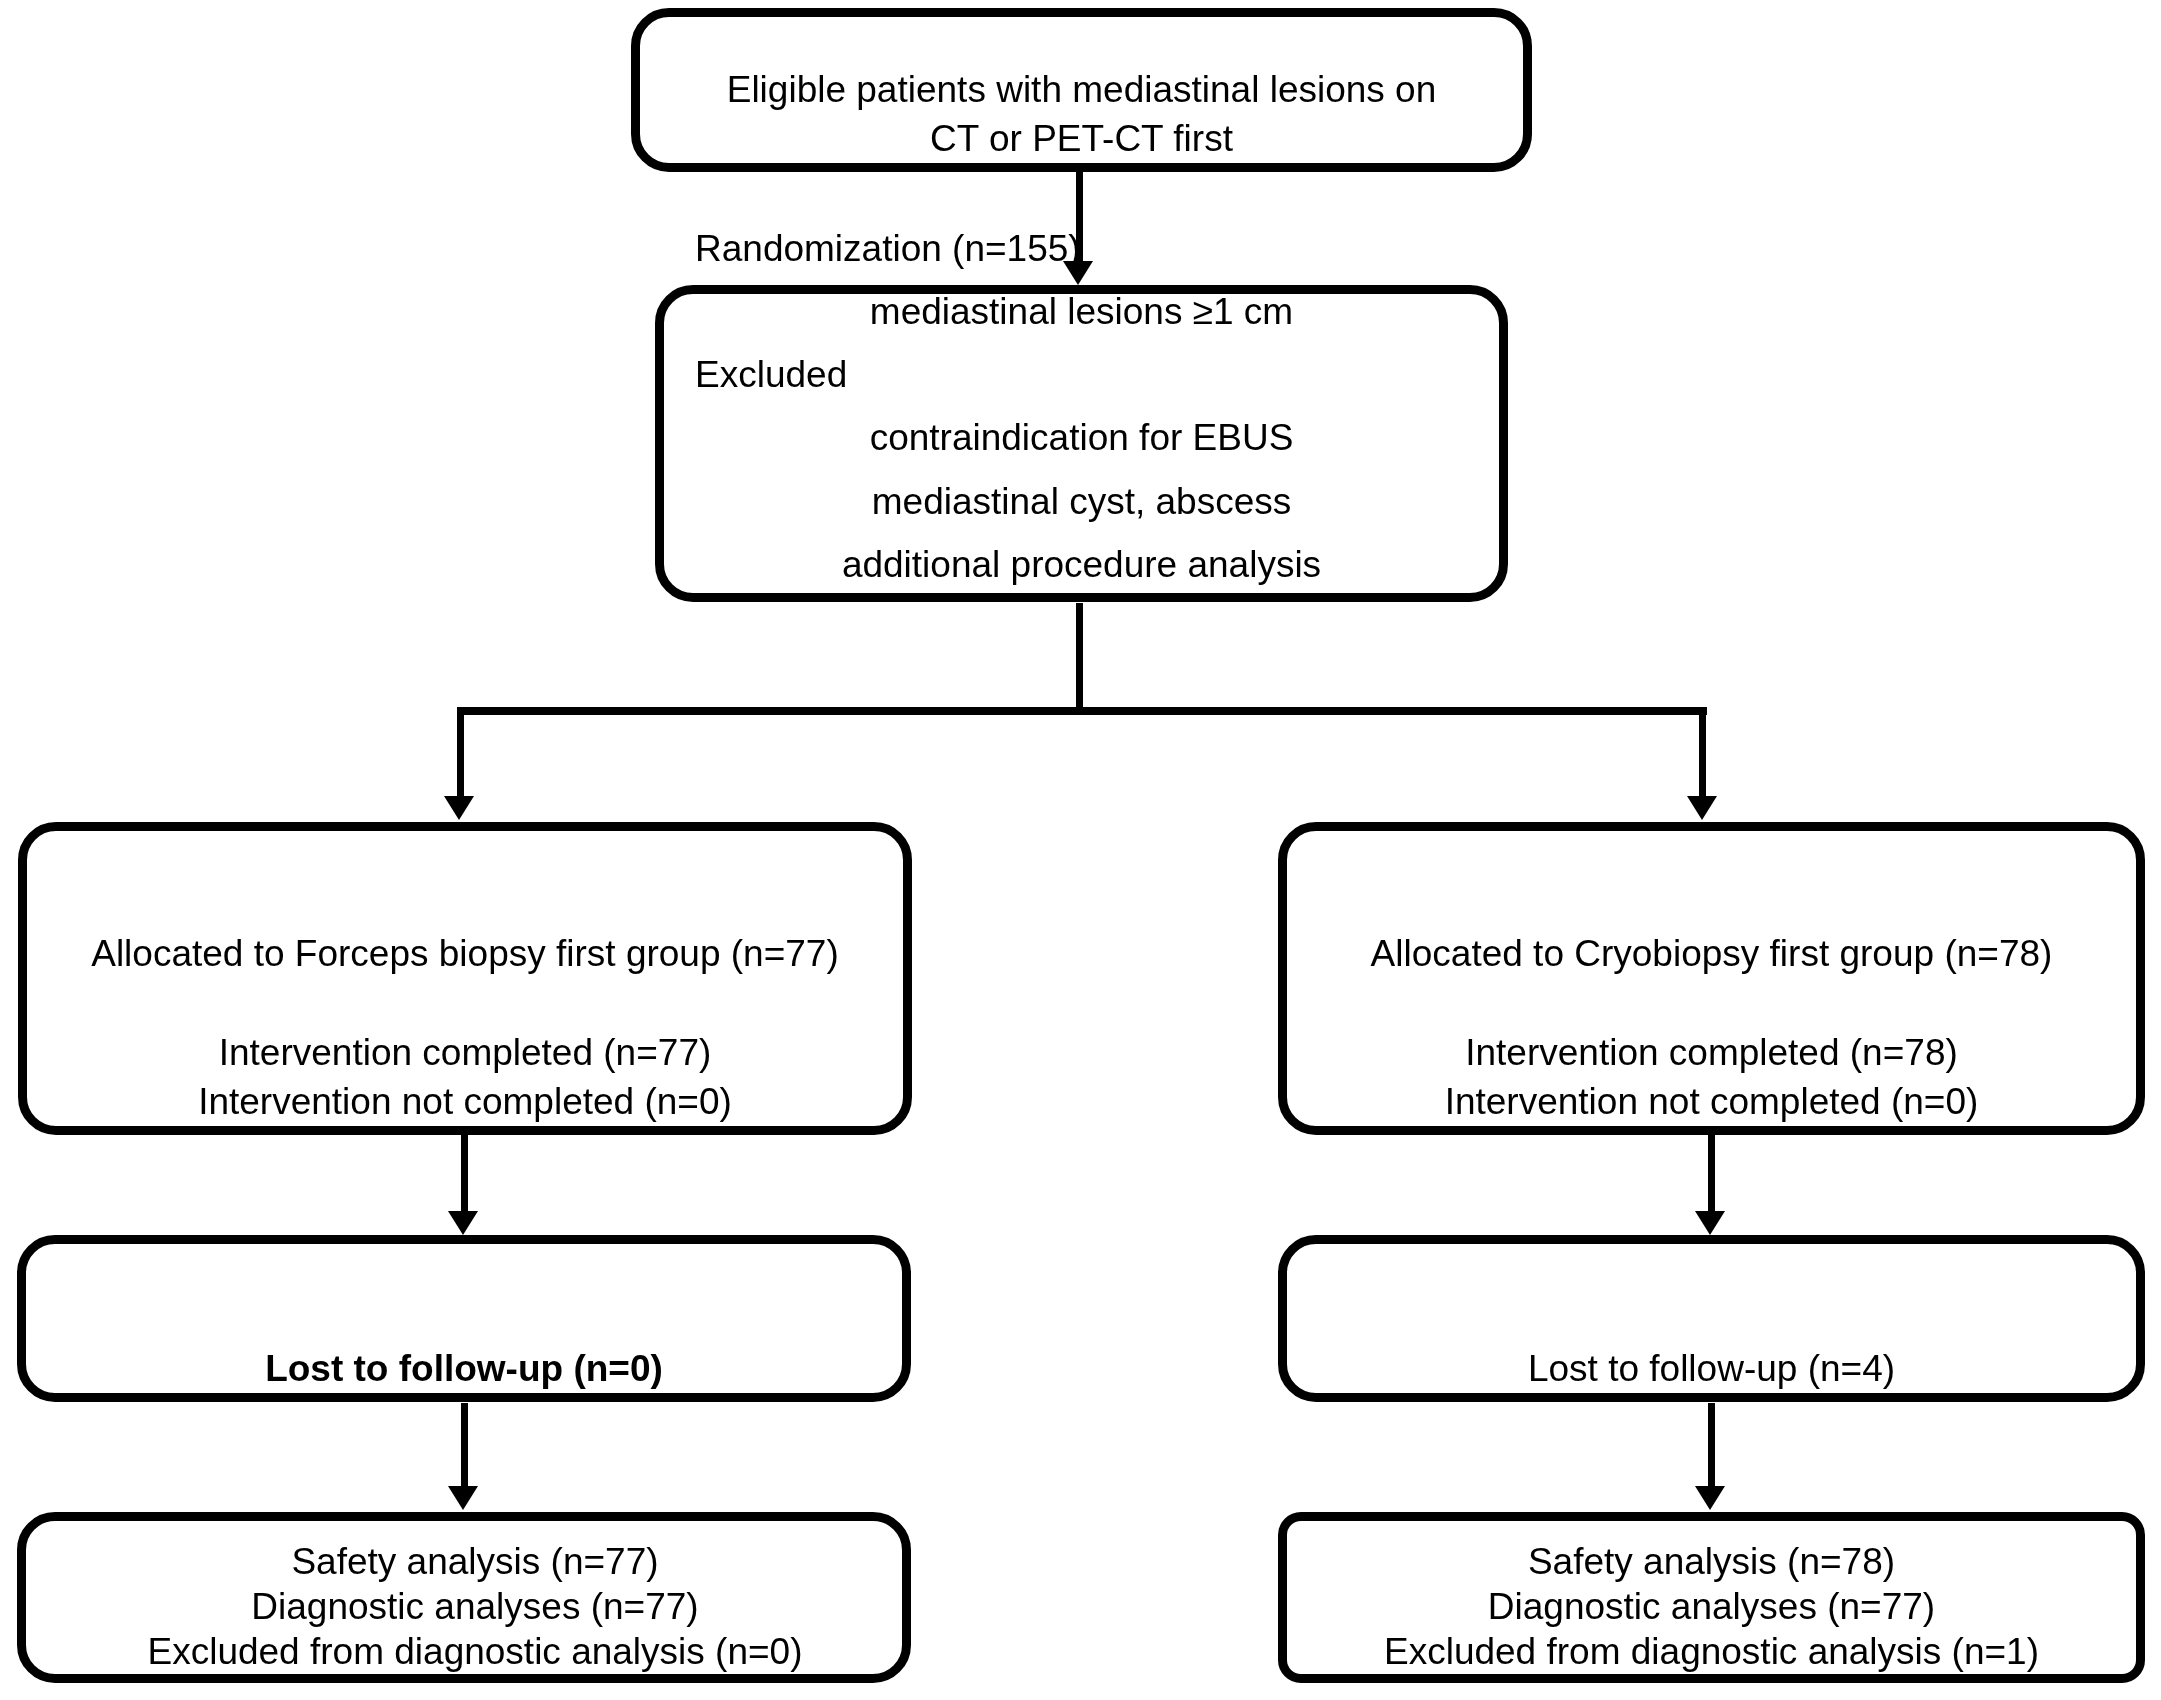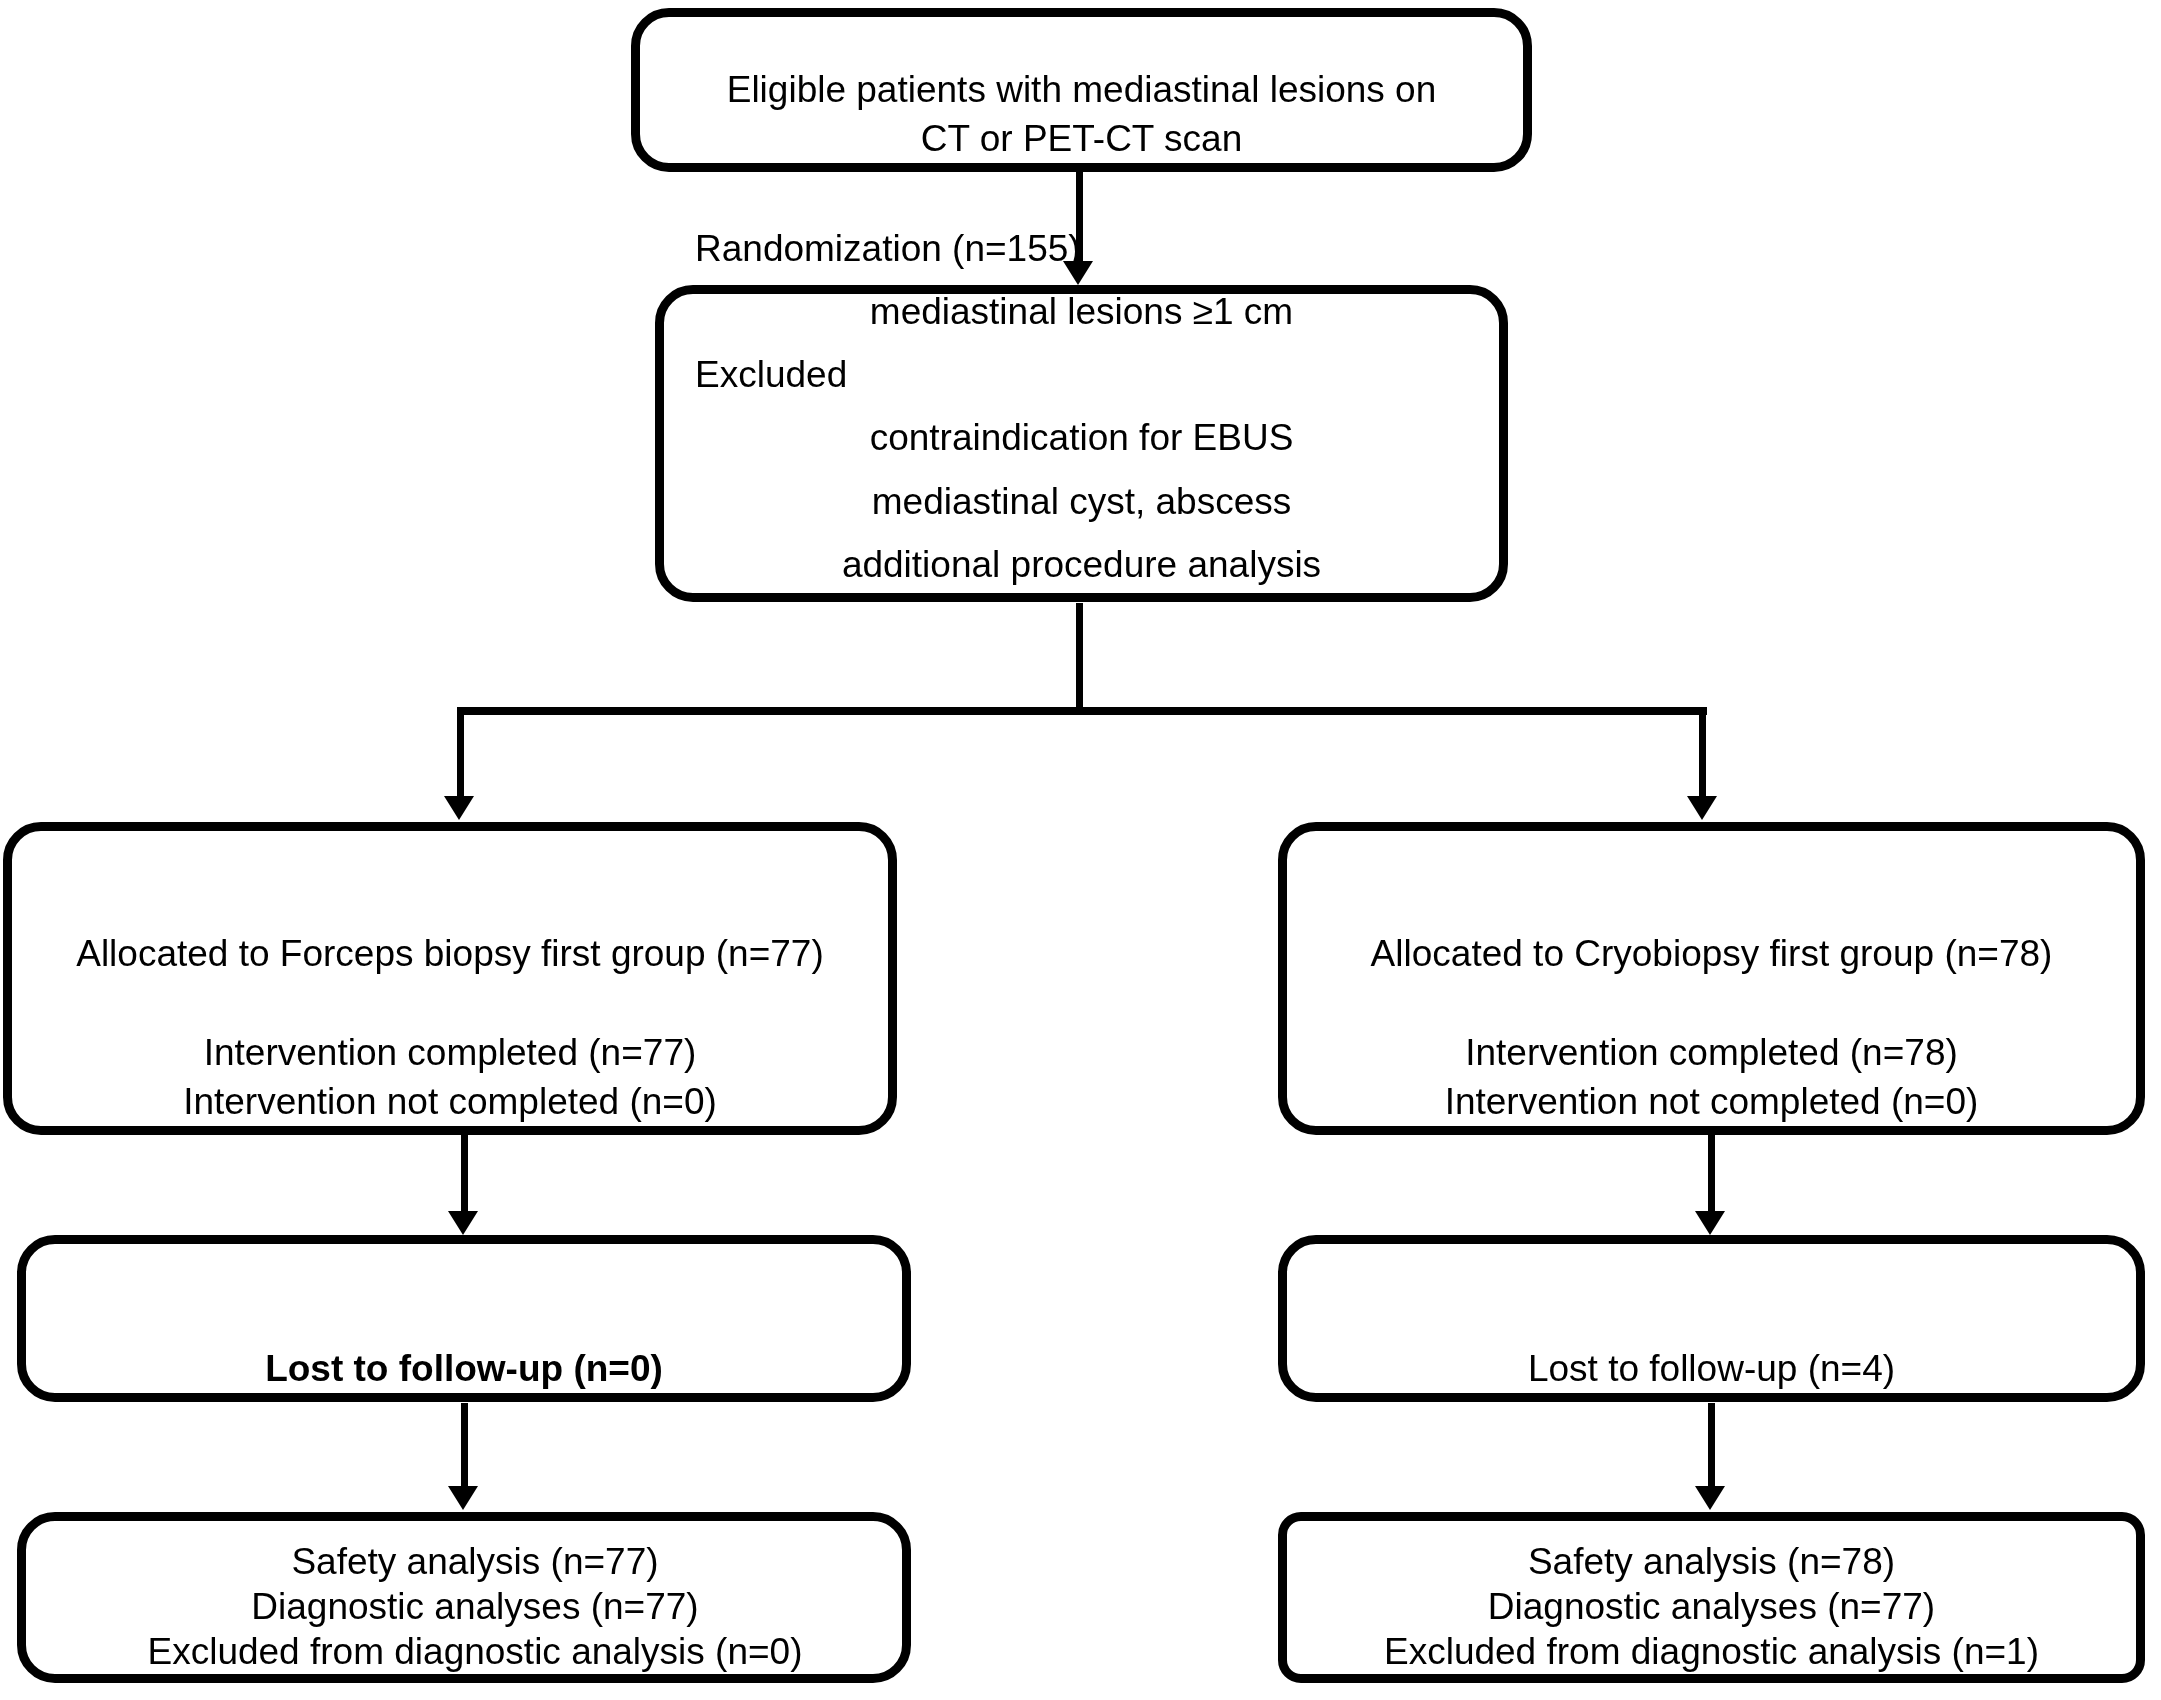--- a/index.html
+++ b/index.html
@@ -61,21 +61,21 @@
     border-top: 24.6px solid #000000;
   }
 </style>
 </head>
 <body>
 
 <div class="canvas">
 
   <div class="fbox" style="left:631px; top:8.2px; width:901px; height:164px;">
     <div class="line">Eligible patients with mediastinal lesions on</div>
-    <div class="line">CT or PET-CT scan</div>
+    <div class="line">CT or PET-CT first</div>
   </div>
 
   <div class="vline" style="left:1076px; top:172px; height:90px;"></div>
   <div class="arrowhead" style="left:1063px; top:261px;"></div>
 
   <div class="fbox rand" style="left:655px; top:285px; width:853px; height:317px;">
     <div class="line align-left">Randomization (n=155)</div>
     <div class="line">mediastinal lesions ≥1 cm</div>
     <div class="line align-left">Excluded</div>
     <div class="line">contraindication for EBUS</div>
@@ -83,21 +83,21 @@
     <div class="line">additional procedure analysis</div>
   </div>
 
   <div class="vline" style="left:1076px; top:603px; height:109px;"></div>
   <div class="hline" style="left:457px; top:707px; width:1250px;"></div>
   <div class="vline" style="left:457px; top:710px; height:87px;"></div>
   <div class="arrowhead" style="left:444px; top:796px;"></div>
   <div class="vline" style="left:1699px; top:710px; height:87px;"></div>
   <div class="arrowhead" style="left:1687px; top:796px;"></div>
 
-  <div class="fbox" style="left:3px; top:822px; width:894px; height:313px;">
+  <div class="fbox" style="left:18px; top:822px; width:894px; height:313px;">
     <div class="line">Allocated to Forceps biopsy first group (n=77)</div>
     <div class="line"></div>
     <div class="line">Intervention completed (n=77)</div>
     <div class="line">Intervention not completed (n=0)</div>
   </div>
 
   <div class="fbox" style="left:1278px; top:822px; width:867px; height:313px;">
     <div class="line">Allocated to Cryobiopsy first group (n=78)</div>
     <div class="line"></div>
     <div class="line">Intervention completed (n=78)</div>

